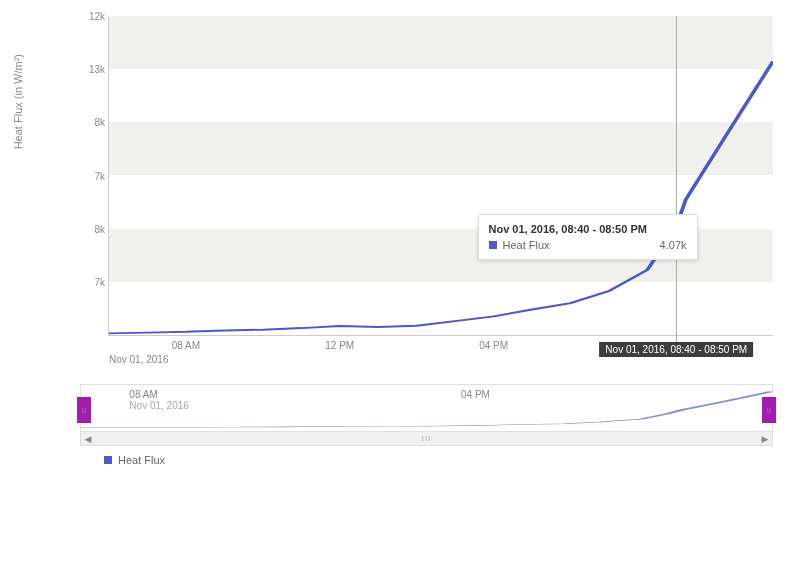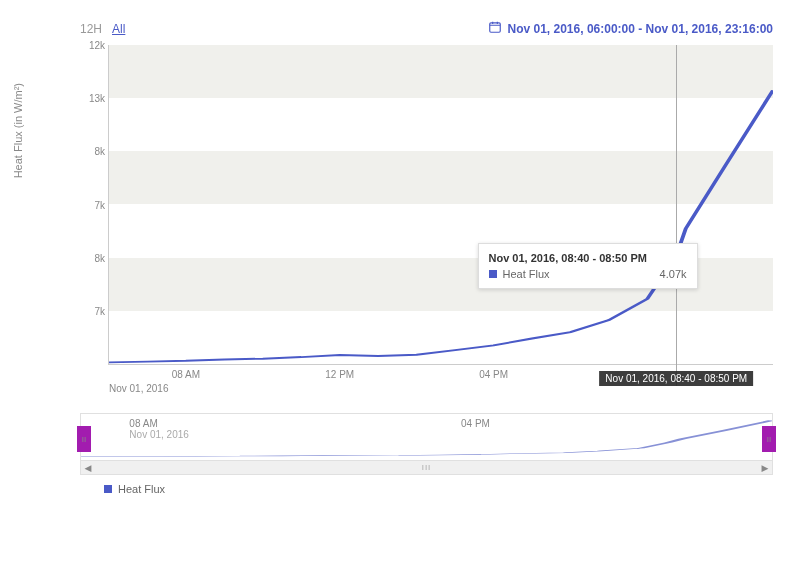--- a/index.html
+++ b/index.html
@@ -39,35 +39,20 @@
   .scroll-thumb { flex: 1; height: 30px; display: flex; align-items: center; justify-content: center; color: #aaa; cursor: grab; font-size: 8px; letter-spacing: 1px; }
   .legend { margin: 8px 30px 0 104px; font-size: 11px; color: #666; display: flex; align-items: center; }
 </style>
 </head>
 <body>
 
 <div class="container">
   <div class="header">
   </div>
 
-  <div class="controls">
-    <div class="range-toggle">
-      <span class="range-btn">12H</span>
-      <span class="range-btn active">All</span>
-    </div>
-    <div class="daterange">
-      <span class="cal-icon">
-        <svg viewBox="0 0 24 24">
-            <rect x="3" y="5" width="18" height="16" rx="2"></rect>
-            <path d="M3 9h18M8 3v4M16 3v4"></path>
-          </svg>
-      </span>
-      <span>Nov 01, 2016, 06:00:00 - Nov 01, 2016, 23:16:00</span>
-    </div>
-  </div>
 
   <div class="chart-area">
     <div class="yaxis-label">Heat Flux (in W/m²)</div>
     <div class="plot">
 
       <div class="grid-band" style="top:0; height:16.666%"></div>
       <div class="grid-band" style="top:33.333%; height:16.666%"></div>
       <div class="grid-band" style="top:66.666%; height:16.666%"></div>
 
       <div class="y-tick" style="top:83.333%">7k</div>

